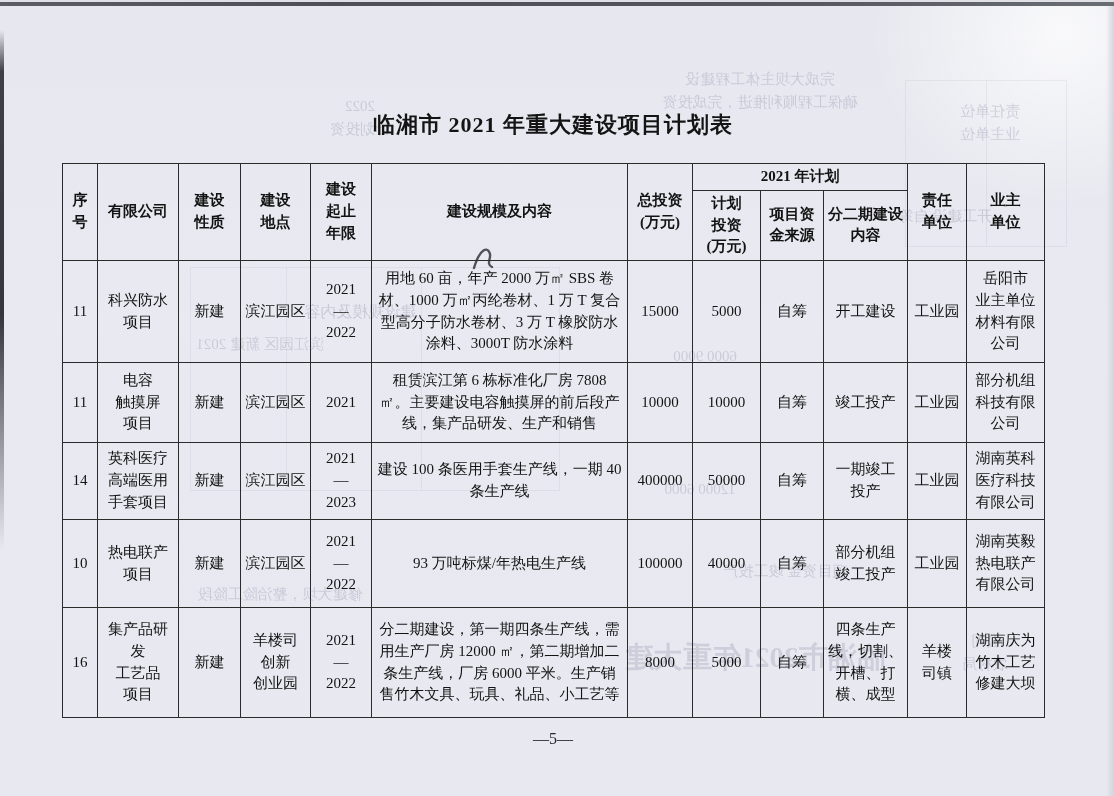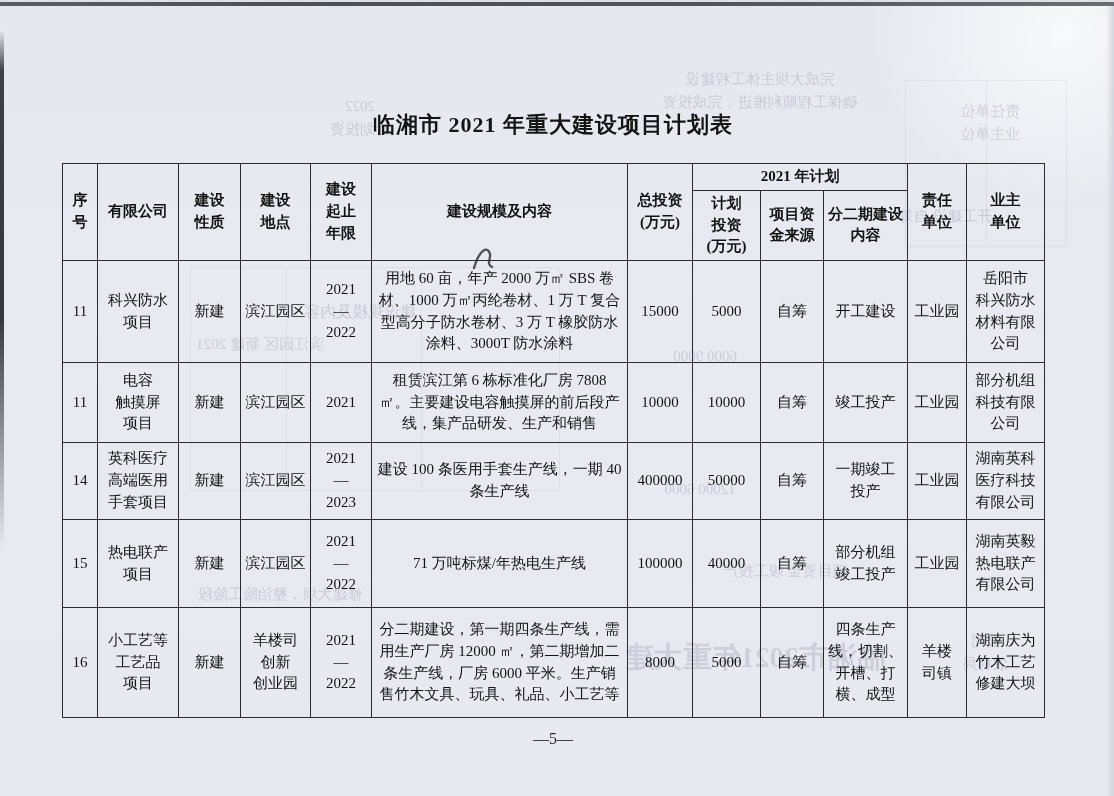--- a/index.html
+++ b/index.html
@@ -143,21 +143,21 @@
     <td>2021
 —
 2022</td>
     <td class="scale">用地 60 亩，年产 2000 万㎡ SBS 卷材、1000 万㎡丙纶卷材、1 万 T 复合型高分子防水卷材、3 万 T 橡胶防水涂料、3000T 防水涂料</td>
     <td>15000</td>
     <td>5000</td>
     <td>自筹</td>
     <td>开工建设</td>
     <td>工业园</td>
     <td>岳阳市
-科兴防水
+业主单位
 材料有限
 公司</td>
   </tr>
 
   <tr class="r13">
     <td>11</td>
     <td>电容
 触摸屏
 项目</td>
     <td>新建</td>
@@ -190,43 +190,43 @@
     <td>自筹</td>
     <td>一期竣工
 投产</td>
     <td>工业园</td>
     <td>湖南英科
 医疗科技
 有限公司</td>
   </tr>
 
   <tr class="r15">
-    <td>15</td>
+    <td>10</td>
     <td>热电联产
 项目</td>
     <td>新建</td>
     <td>滨江园区</td>
     <td>2021
 —
 2022</td>
-    <td class="scale">71 万吨标煤/年热电生产线</td>
+    <td class="scale">93 万吨标煤/年热电生产线</td>
     <td>100000</td>
     <td>40000</td>
     <td>自筹</td>
     <td>部分机组
 竣工投产</td>
     <td>工业园</td>
     <td>湖南英毅
 热电联产
 有限公司</td>
   </tr>
 
   <tr class="r16">
     <td>16</td>
-    <td>小工艺等
+    <td>集产品研发
 工艺品
 项目</td>
     <td>新建</td>
     <td>羊楼司
 创新
 创业园</td>
     <td>2021
 —
 2022</td>
     <td class="scale">分二期建设，第一期四条生产线，需用生产厂房 12000 ㎡，第二期增加二条生产线，厂房 6000 平米。生产销售竹木文具、玩具、礼品、小工艺等</td>

